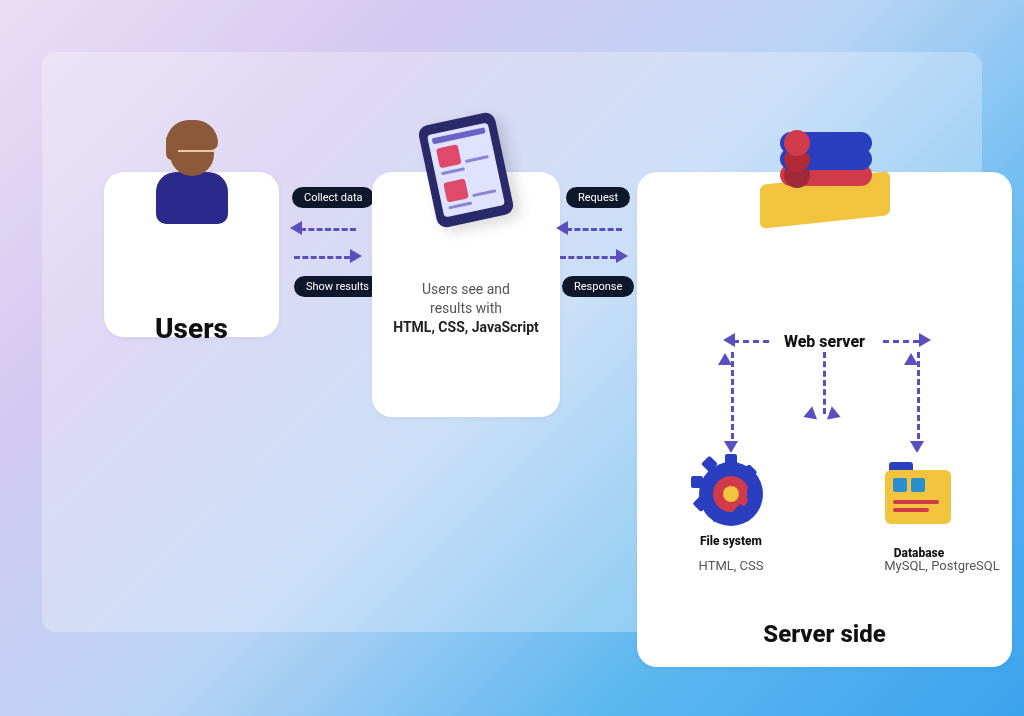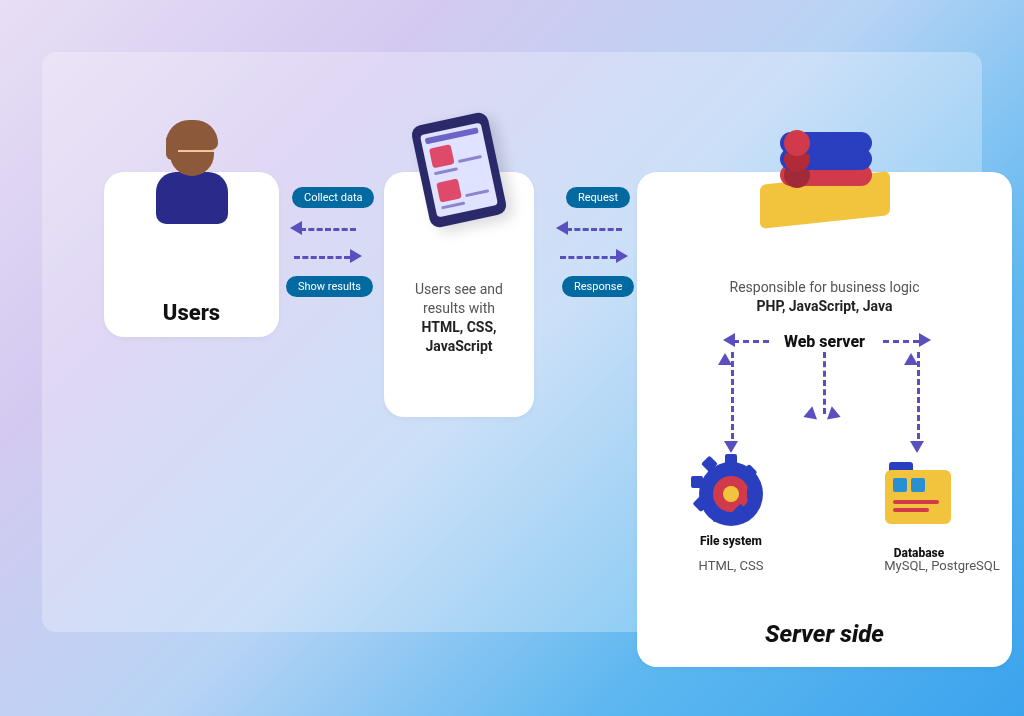--- a/index.html
+++ b/index.html
@@ -20,40 +20,40 @@
     background: rgba(255,255,255,0.28);
     border-radius: 14px;
   }
   .card {
     position: absolute;
     background: #fff;
     border-radius: 20px;
     box-shadow: 0 2px 6px rgba(0,0,0,0.04);
   }
   .users-card { left: 62px; top: 120px; width: 175px; height: 165px; }
-  .client-card { left: 342px; top: 120px; width: 150px; height: 245px; }
+  .client-card { left: 330px; top: 120px; width: 188px; height: 245px; }
   .server-card { left: 595px; top: 120px; width: 375px; height: 495px; }
 
   .section-title {
     font-weight: 800;
     color: #111;
     text-align: center;
     position: absolute;
   }
-  .users-title { left:0; right:0; top:128px; font-size: 22px; }
+  .users-title { left:0; right:0; top:140px; font-size: 28px; }
   .client-title { left:0; right:0; top:208px; font-size: 22px; }
-  .server-title { left:0; right:0; top:448px; font-size: 24px; font-style: italic; }
+  .server-title { left:0; right:0; top:448px; font-size: 24px; }
 
   .desc { color:#555; text-align:center; font-size:14px; line-height:1.35; }
   .desc b { color:#222; font-weight:700; }
 
   
   .pill {
     position:absolute;
-    background:#0369a1;
+    background:#0f172a;
     color:#fff;
     font-size:11px;
     padding:4px 12px;
     border-radius:12px;
     white-space:nowrap;
   }
 
   
   .arrow-line {
     position:absolute;
@@ -134,21 +134,21 @@
       <div class="user-beard"></div>
     </div>
     <div class="section-title users-title">Users</div>
   </div>
 
   <div class="pill" style="left:250px; top:135px;">Collect data</div>
   <div class="arrow-line" style="left:258px; top:176px; width:56px;"></div>
   <div class="arrow-head-left" style="left:248px; top:169px;"></div>
   <div class="arrow-line" style="left:252px; top:204px; width:56px;"></div>
   <div class="arrow-head-right" style="left:308px; top:197px;"></div>
-  <div class="pill" style="left:244px; top:224px;">Show results</div>
+  <div class="pill" style="left:252px; top:224px;">Show results</div>
 
   <div class="card client-card">
     <div class="tablet-icon">
       <div class="tablet-screen">
         <div class="tablet-bar"></div>
         <div style="font-size:0">
           <span class="tablet-tile"></span>
           <span class="tablet-line"></span><span class="tablet-line"></span>
         </div>
         <div style="font-size:0;margin-top:4px">
@@ -176,24 +176,20 @@
       <div class="server-base"></div>
       <div class="server-disk d1">
           <div class="server-cyl" style="background:#a02a38"></div>
         </div>
       <div class="server-disk d2">
           <div class="server-cyl" style="background:#b02a38"></div>
         </div>
       <div class="server-disk d3">
           <div class="server-cyl"></div>
         </div>
-    </div>
-    <div class="server-desc1 desc">
-      <span>Responsible for business logic</span><br>
-      <b>PHP, JavaScript, Java</b>
     </div>
 
     <div class="webserver-label">Web server</div>
 
     <div class="srv-arrow-h" style="left:96px; top:168px; width:36px;"></div>
     <div class="arrow-head-left" style="left:86px; top:161px;"></div>
     <div class="srv-arrow-h" style="left:246px; top:168px; width:36px;"></div>
     <div class="arrow-head-right" style="left:282px; top:161px;"></div>
 
     <div class="srv-arrow" style="left:94px; top:180px; height:96px;"></div>

